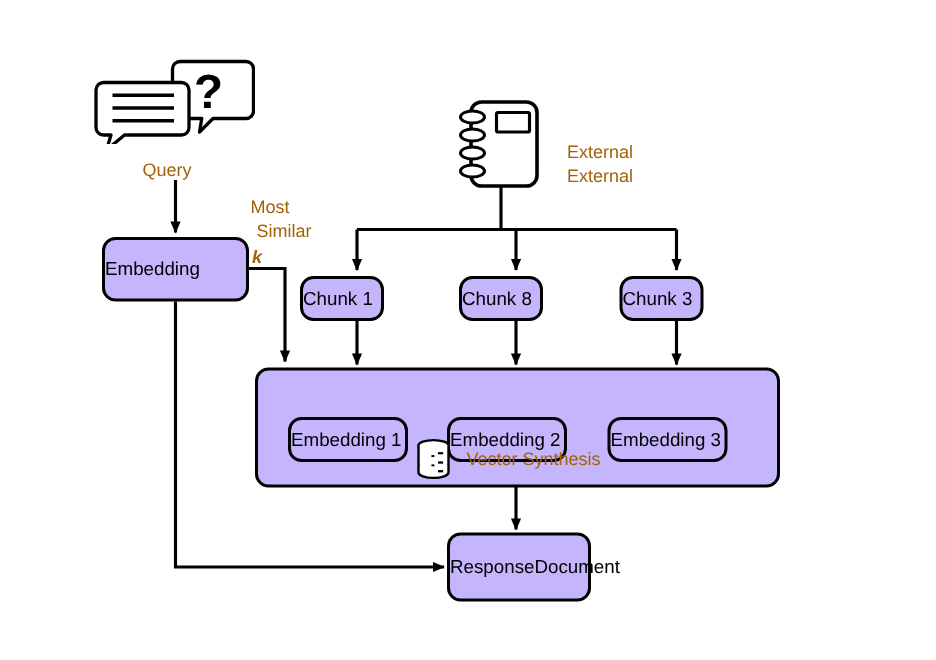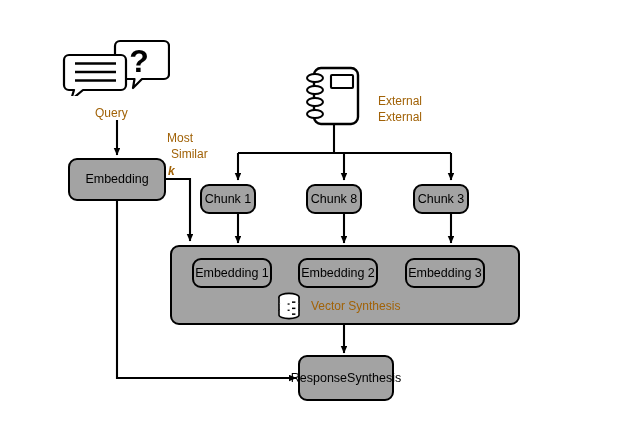--- a/index.html
+++ b/index.html
@@ -18,38 +18,39 @@
   #wires {
     position: absolute;
     left: 0; top: 0;
     width: 624px;
     height: 440px;
   }
   .node {
     position: absolute;
     box-sizing: border-box;
     border: 2px solid #000000;
-    background: #a3a3a3;
+    background: #c4b5fd;
     display: flex;
     align-items: center;
-    justify-content: center;
+    justify-content: flex-start;
     text-align: center;
     color: #000000;
     line-height: 1.15;
   }
   .rounded { border-radius: 9px; }
   .chunk-box {
     width: 56px;
     height: 30px;
     font-size: 12.5px;
   }
   .emb-small {
     width: 80px;
     height: 30px;
     font-size: 12.5px;
+    margin-top: 20px;
   }
   .label-plain {
     position: absolute;
     color: #a16207;
     font-size: 12px;
     line-height: 1.22;
     white-space: pre;
   }
   .bold-ital { font-weight: bold; font-style: italic; }
   .icon-wrap { position: absolute; }
@@ -168,16 +169,16 @@
         <rect x="11.6" y="17.6" width="2" height="1.3"></rect>
       </g>
     </svg>
   </div>
 
   <div class="label-plain" style="left:311px; top:299px;">Vector Synthesis</div>
 
   <div class="node rounded" style="left:298px; top:355px; width:96px; height:46px;
                                    font-size:12.5px; flex-direction:row;">
     <span>Response</span>
-    <span>Synthesis</span>
+    <span>Document</span>
   </div>
 
 </div>
 
 </body></html>

